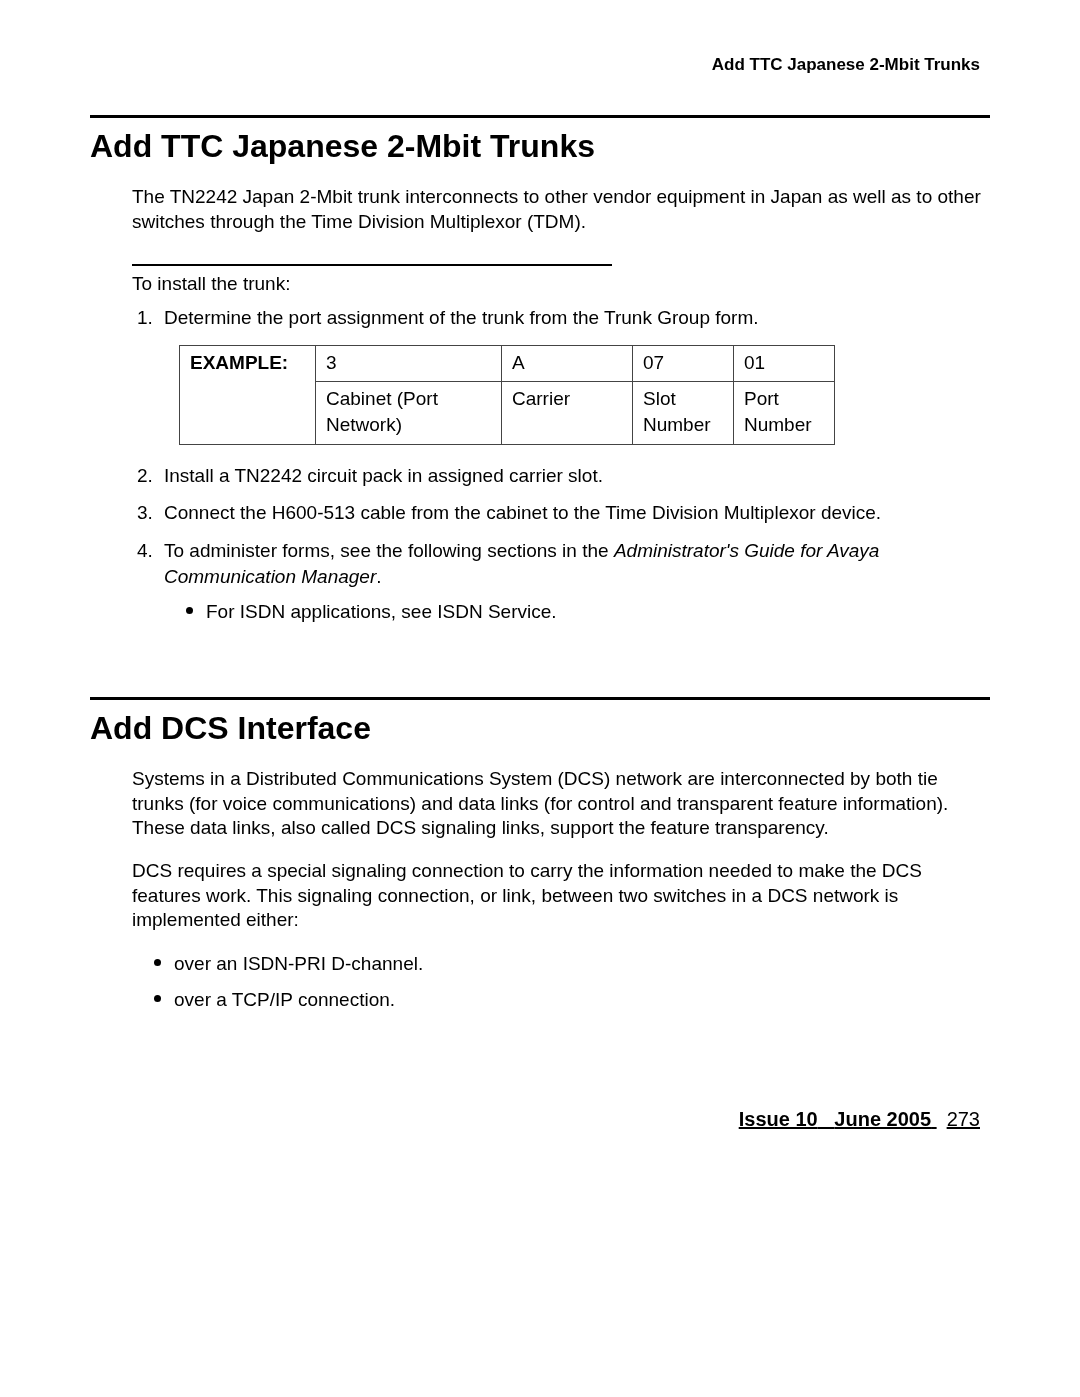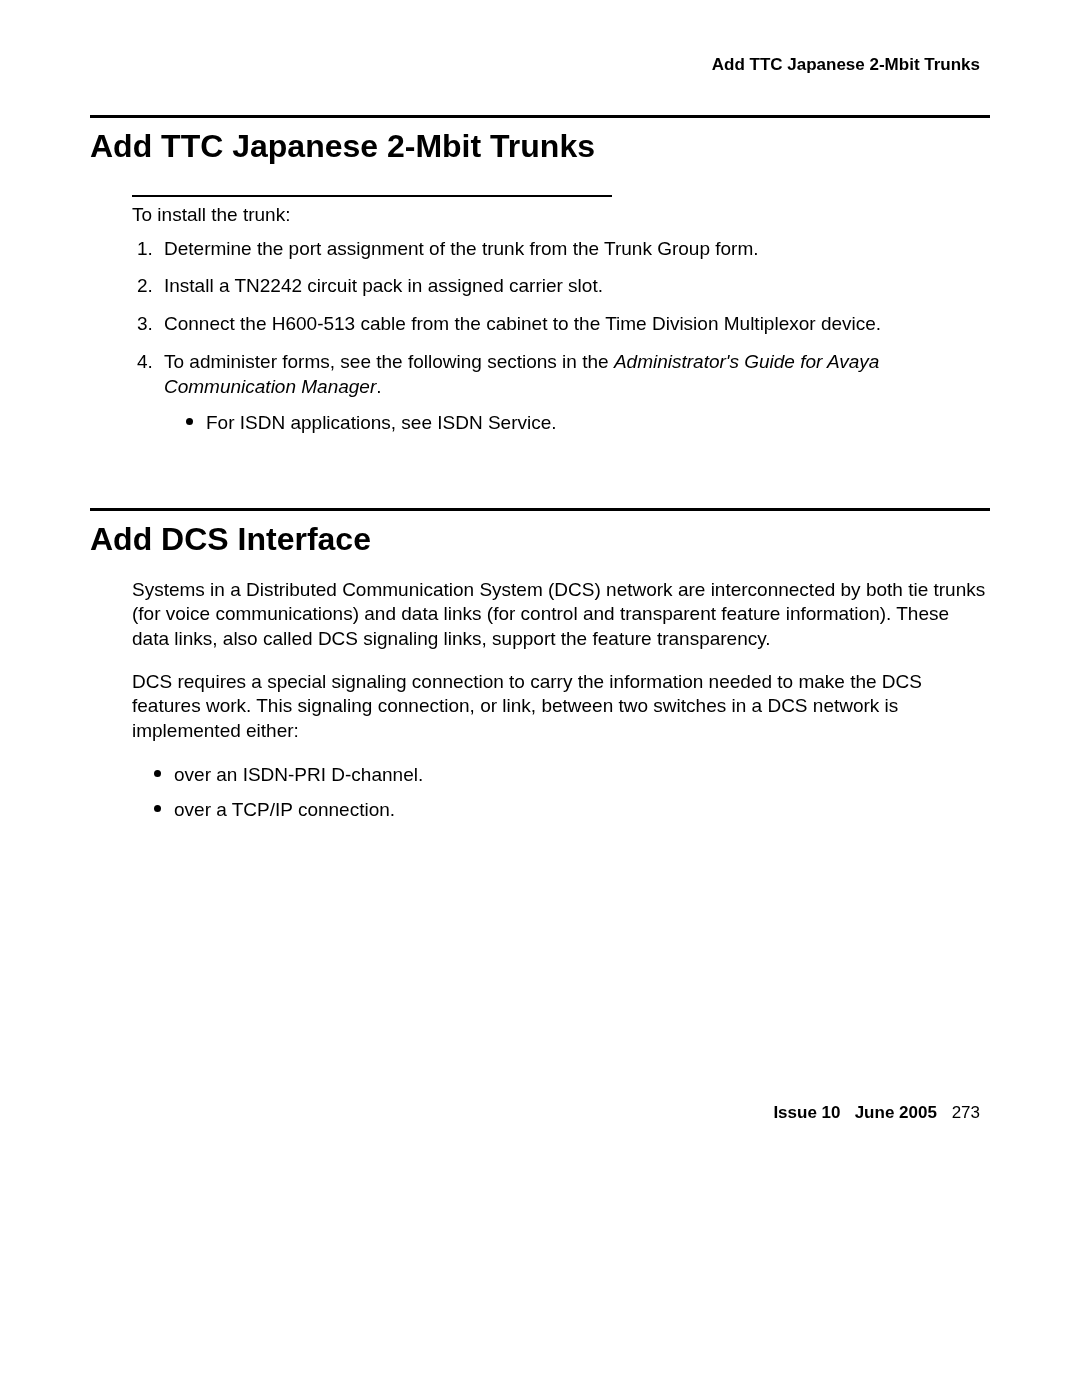--- a/index.html
+++ b/index.html
@@ -94,69 +94,88 @@
     border: 1px solid #444;
     padding: 4px 10px 6px 10px;
     vertical-align: top;
   }
   table.example td.label {
     font-weight: bold;
   }
   .section-gap { height: 60px; }
   .footer {
     position: absolute;
-    bottom: 48px;
+    bottom: 40px;
     right: 100px;
-    font-size: 17px;
+    font-size: 20px;
     font-weight: bold;
+    text-decoration: underline;
   }
   .footer .pg {
     font-weight: normal;
     margin-left: 10px;
   }
 </style>
 </head>
 <body>
 
 <div class="page">
 
   <div class="running-head">Add TTC Japanese 2-Mbit Trunks</div>
 
   <hr class="h1-rule">
   <h1>Add TTC Japanese 2-Mbit Trunks</h1>
 
   <div class="body-indent">
+    <p>The TN2242 Japan 2-Mbit trunk interconnects to other vendor equipment in Japan as well as to other switches through the Time Division Multiplexor (TDM).</p>
 
     <hr class="sub-rule">
 
     <p style="margin-bottom:6px;">To install the trunk:</p>
 
     <ol>
       <li>
         <span>Determine the port assignment of the trunk from the Trunk Group form.</span>
 
+        <table class="example">
+          <tbody>
+              <tr>
+            <td class="label" rowspan="2" style="width:115px;">EXAMPLE:</td>
+            <td style="width:165px;">3</td>
+            <td style="width:110px;">A</td>
+            <td style="width:80px;">07</td>
+            <td style="width:80px;">01</td>
+          </tr>
+          <tr>
+            <td>Cabinet (Port Network)</td>
+            <td>Carrier</td>
+            <td>Slot Number</td>
+            <td>Port Number</td>
+          </tr>
+        </tbody>
+          </table>
       </li>
       <li>Install a TN2242 circuit pack in assigned carrier slot.</li>
       <li>Connect the H600-513 cable from the cabinet to the Time Division Multiplexor device.</li>
       <li>
         <span>To administer forms, see the following sections in the </span><span class="italic">Administrator's Guide for Avaya Communication Manager</span><span>.</span>
         <ul class="bullets">
           <li>For ISDN applications, see ISDN Service.</li>
         </ul>
       </li>
     </ol>
   </div>
 
   <div class="section-gap"></div>
 
   <hr class="h1-rule">
   <h1>Add DCS Interface</h1>
 
   <div class="body-indent">
-    <p>Systems in a Distributed Communication System (DCS) network are interconnected by both tie trunks (for voice communications) and data links (for control and transparent feature information). These data links, also called DCS signaling links, support the feature transparency.</p>
+    <p>Systems in a Distributed Communications System (DCS) network are interconnected by both tie trunks (for voice communications) and data links (for control and transparent feature information). These data links, also called DCS signaling links, support the feature transparency.</p>
     <p style="">DCS requires a special signaling connection to carry the information needed to make the DCS features work. This signaling connection, or link, between two switches in a DCS network is implemented either:</p>
     <ul class="bullets">
       <li>over an ISDN-PRI D-channel.</li>
       <li>over a TCP/IP connection.</li>
     </ul>
   </div>
 
   <div class="footer">
     <span>Issue 10</span>&nbsp;&nbsp;
     <span>June 2005</span>

